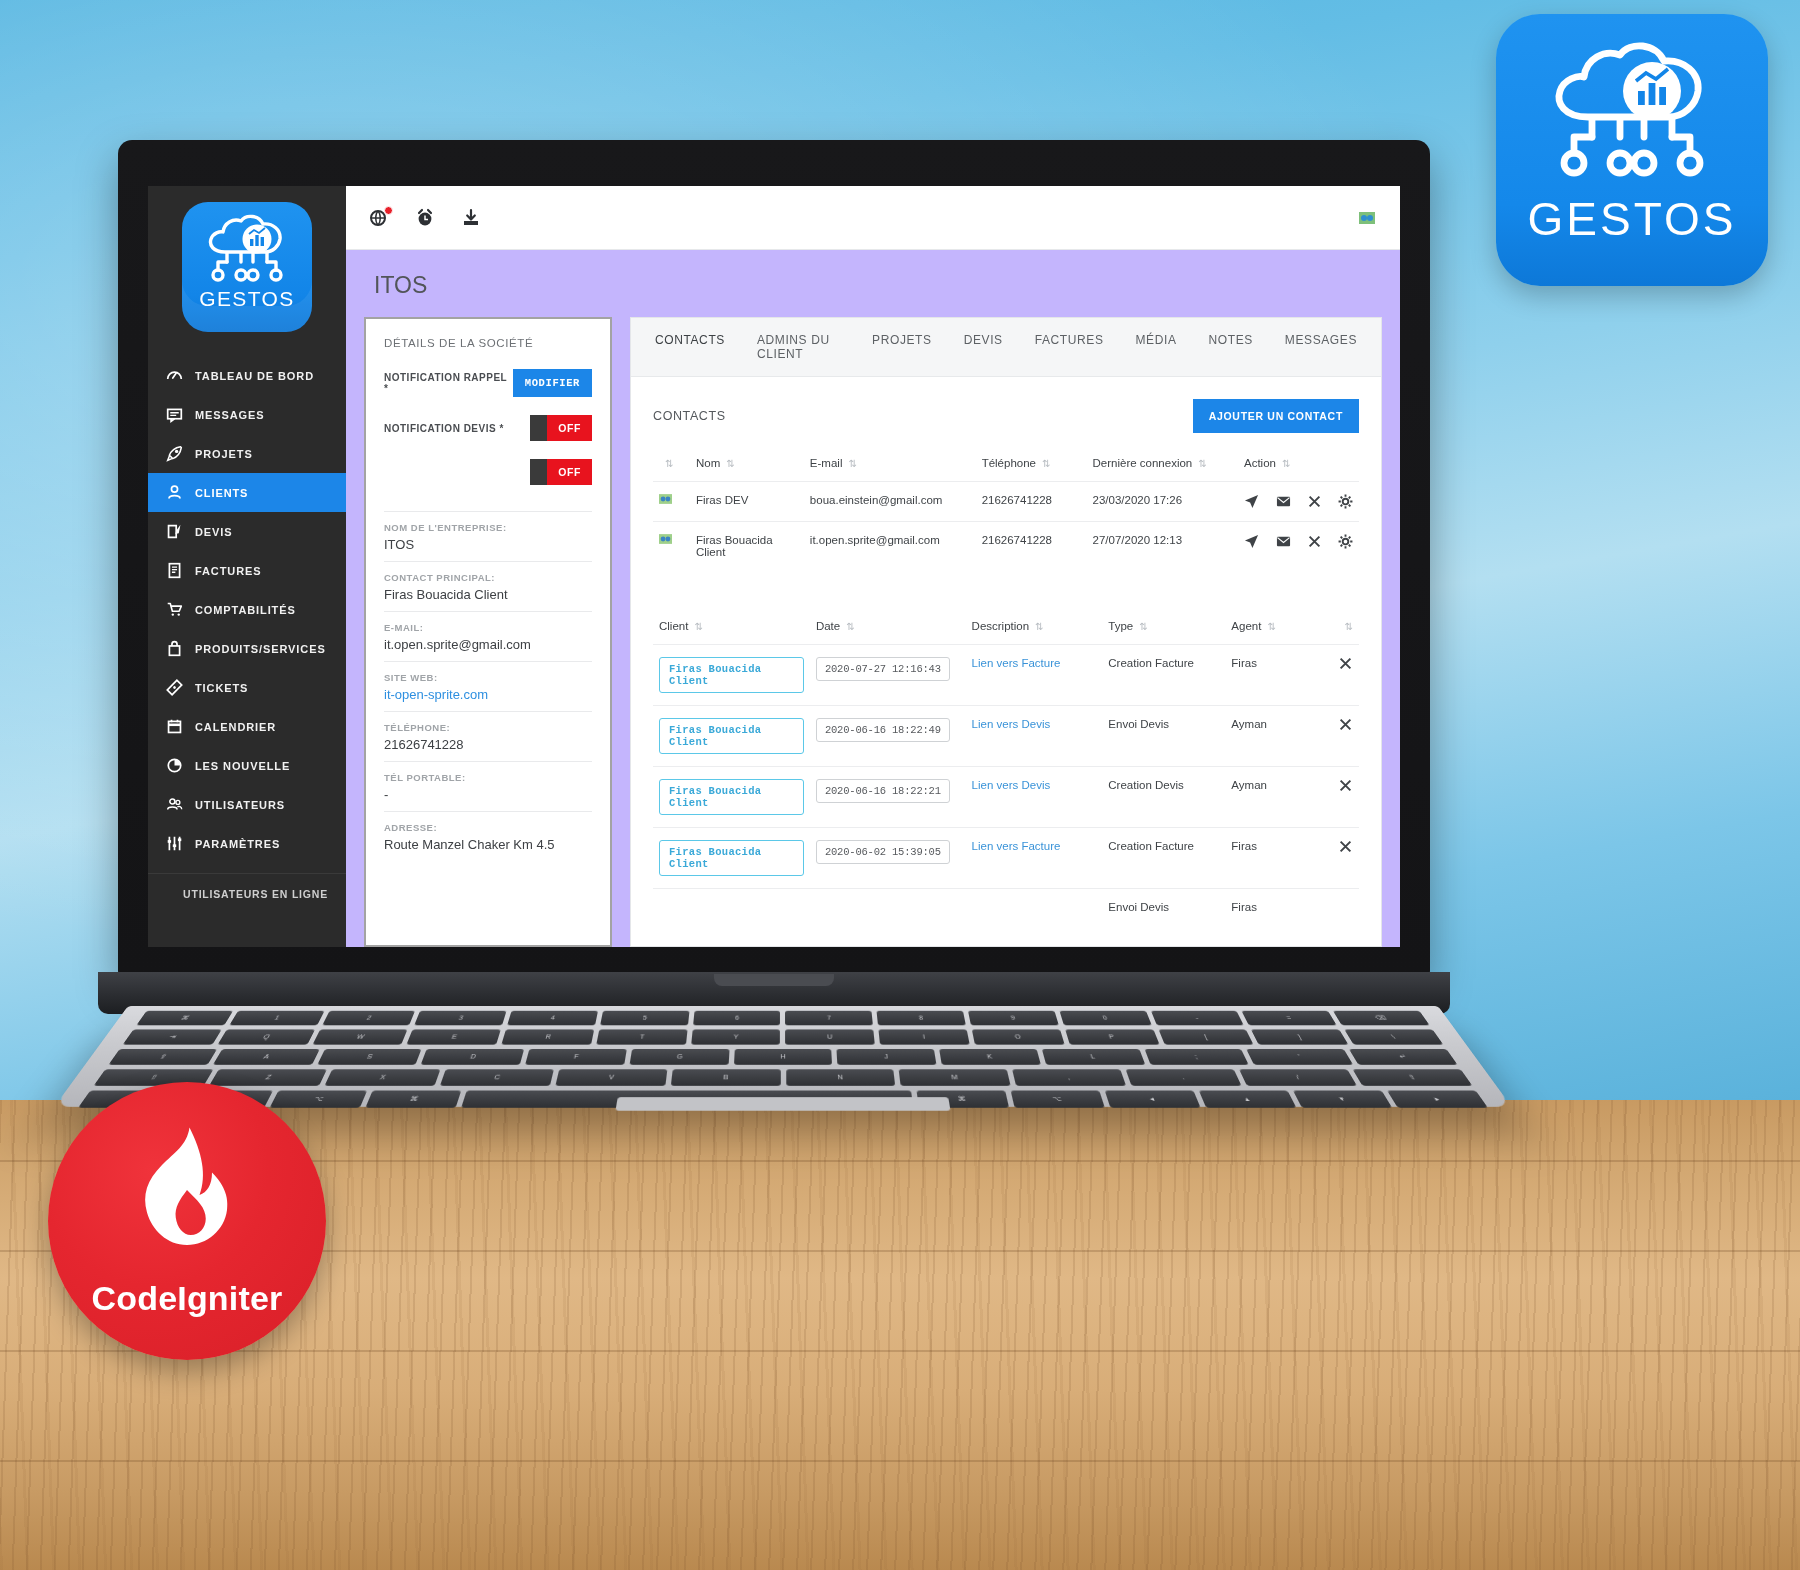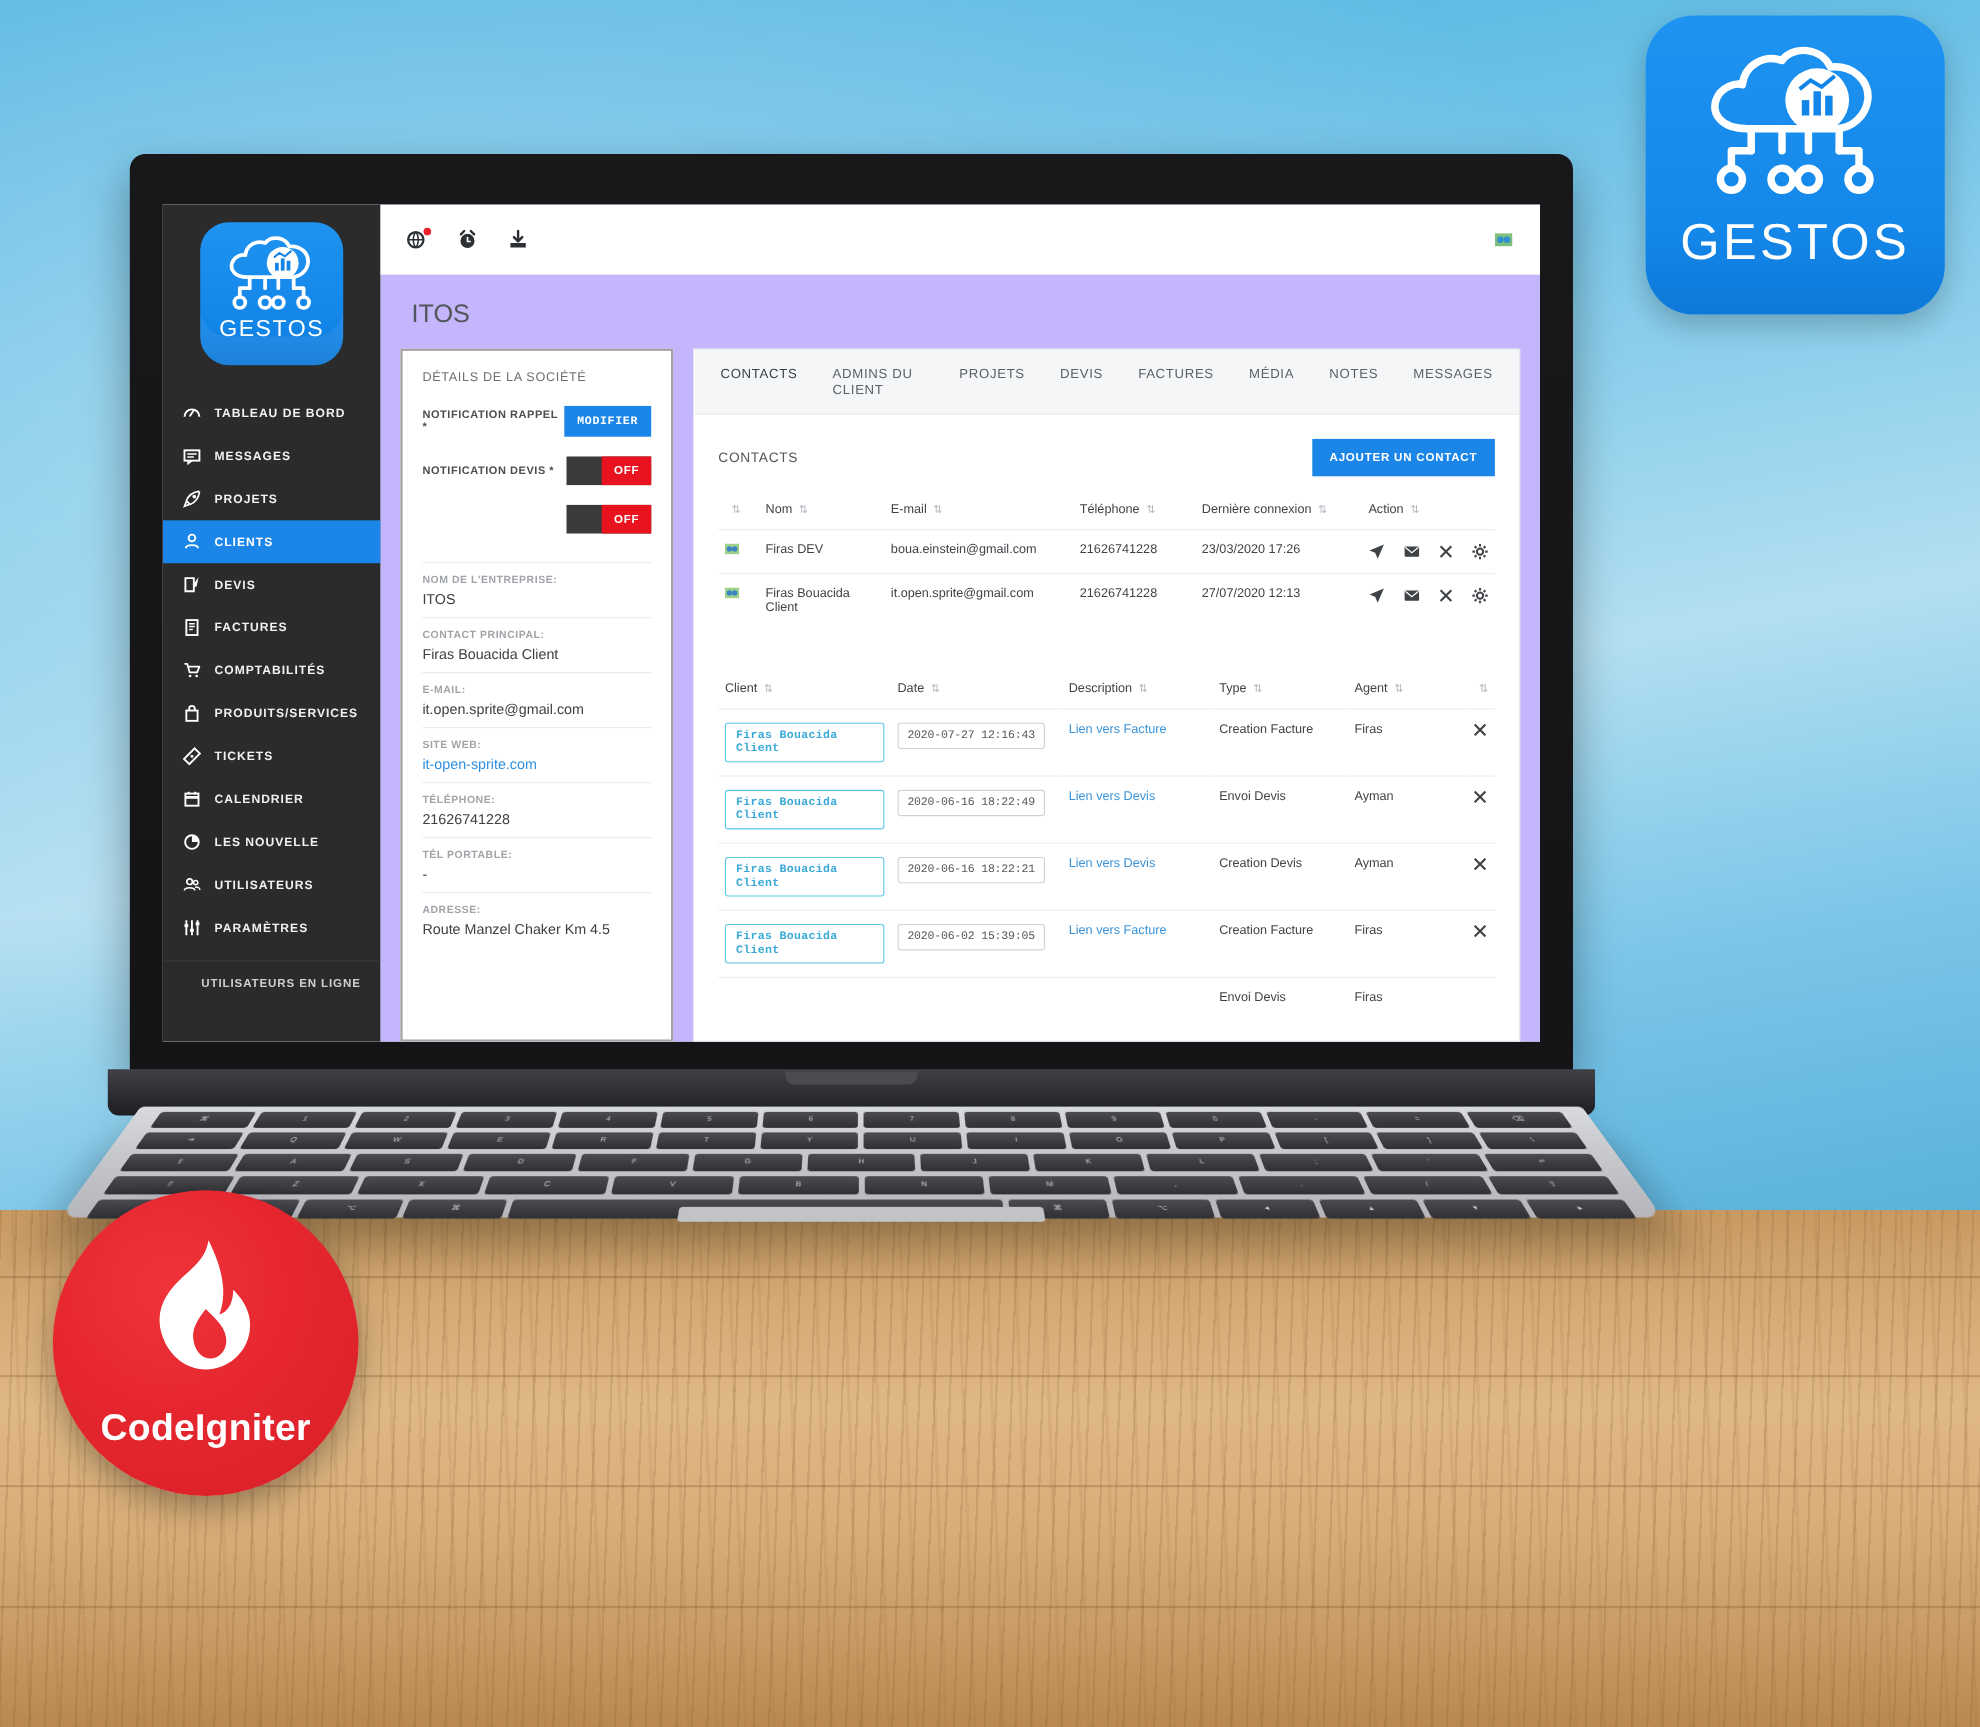--- a/index.html
+++ b/index.html
@@ -136,21 +136,21 @@
     padding: 18px 18px 0 18px; overflow:hidden;
   }
   .card-title { font-size: 11.5px; letter-spacing: .6px; color: #6d7175; margin-bottom: 20px; }
   .notif-row { display:flex; align-items:center; justify-content:space-between; margin-bottom: 18px; }
   .notif-label { font-size: 10px; font-weight: bold; letter-spacing: .5px; color:#4a4d51; }
   .btn-modifier {
     background:#1c86e8; color:#fff; border:none; font-size:10.5px; font-weight:bold;
     letter-spacing:.6px; padding: 8px 12px; cursor:pointer;font-family:Liberation Mono, monospace;
   }
   .toggle {
-    width: 77px; height: 26px; background:#3a3a3a; display:flex; justify-content:flex-end;
+    width: 62px; height: 26px; background:#3a3a3a; display:flex; justify-content:flex-end;
     align-items:center; cursor:pointer;
   }
   .toggle .state {
     background:#e8131e; color:#fff; font-size:10.5px; font-weight:bold; letter-spacing:.6px;
     height:26px; line-height:26px; padding: 0 11px;
   }
   .notif-row.second { margin-bottom: 26px; }
   .field { padding: 10px 0 9px 0; border-top: 1px solid #e9eaec; }
   .field:first-of-type { border-top: none; }
   .field-label { font-size: 9.5px; font-weight:bold; letter-spacing:.5px; color:#a0a4a8; margin-bottom: 4px; }

